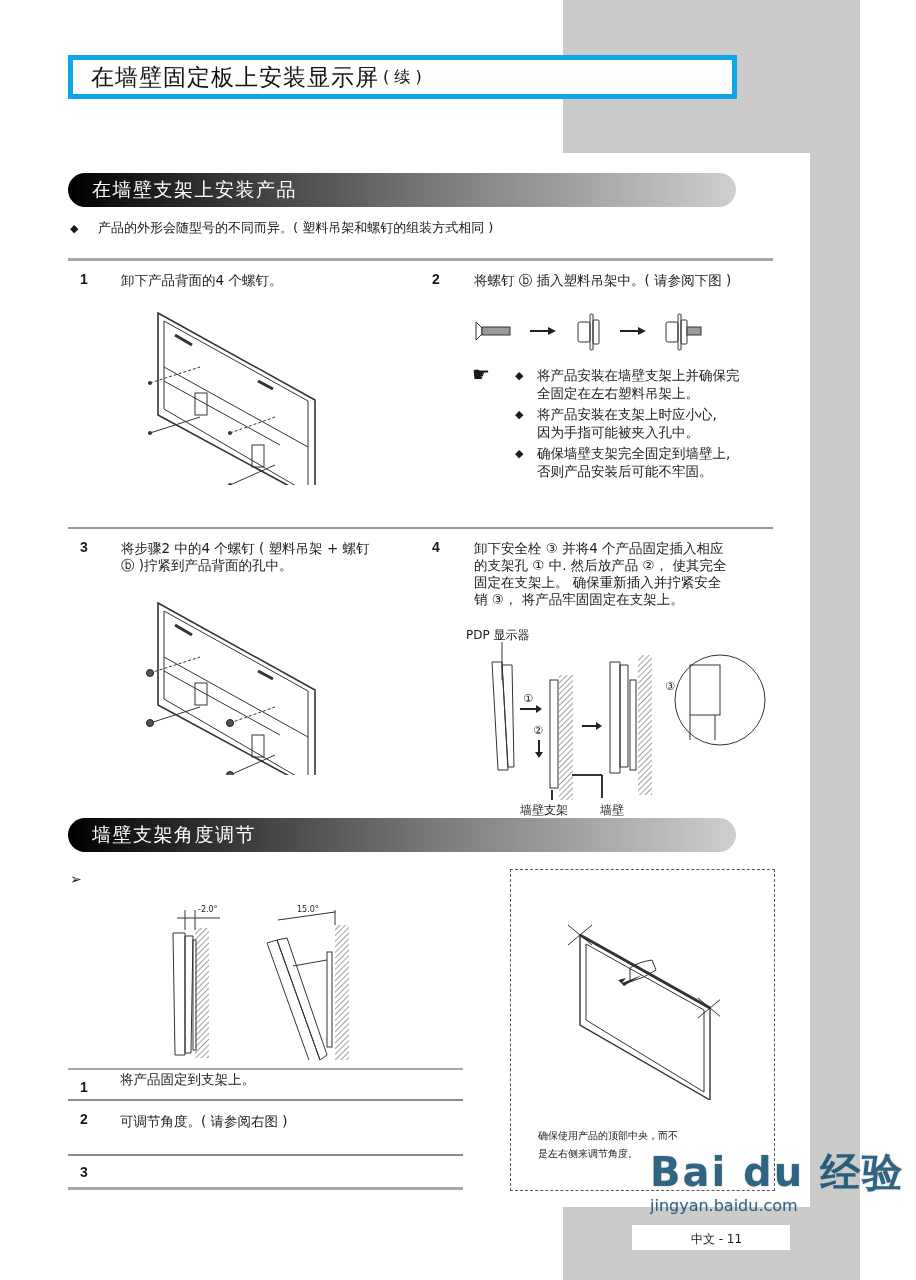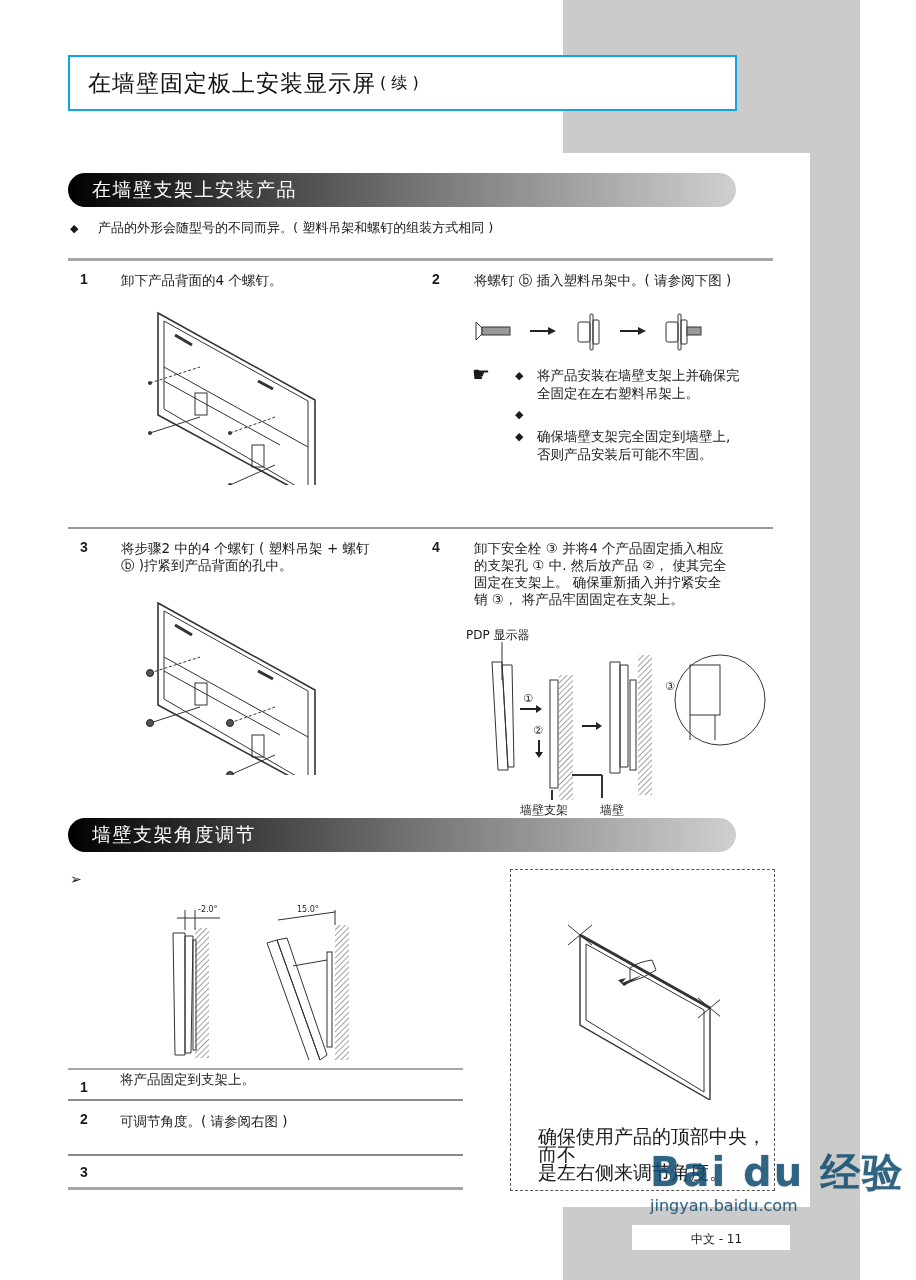--- a/index.html
+++ b/index.html
@@ -2,21 +2,21 @@
 <html><head>
 <meta charset="utf-8">
 <style>
   * { margin:0; padding:0; box-sizing:border-box; }
   html, body { width:916px; height:1280px; background:#fff; overflow:hidden; }
   body { position:relative; font-family:"DejaVu Sans", "Liberation Sans", sans-serif; color:#1a1a1a; }
   .abs { position:absolute; }
   .gray { background:#cbcbcb; position:absolute; }
 
   
-  .title-box { position:absolute; left:68px; top:55px; width:669px; height:56px; border:2px solid #0ea5e9; background:#fff; padding-left:18px; display:flex; align-items:center; }
+  .title-box { position:absolute; left:68px; top:55px; width:669px; height:44px; border:5px solid #0ea5e9; background:#fff; padding-left:18px; display:flex; align-items:center; }
   .title-main { font-size:23px; letter-spacing:1px; color:#111; }
   .title-sub { font-size:16px; margin-left:4px; color:#111; }
 
   
   .sec-head { position:absolute; left:68px; width:668px; height:34px; border-radius:17px;
     background:linear-gradient(to right, #000 0%, #2a2a2a 18%, #7a7a7a 55%, #cfcfcf 100%);
     color:#fff; font-size:19px; letter-spacing:1.5px; padding-left:24px; display:flex; align-items:center; }
 
   .note { position:absolute; font-size:13px; display:flex; align-items:center; }
   .note .bullet { width:14px; font-size:11px; margin-right:14px; }
@@ -27,21 +27,21 @@
   .step-num { position:absolute; font-size:14px; font-weight:bold; font-family:"Liberation Sans", sans-serif; }
   .step-text { position:absolute; font-size:13.5px; line-height:17px; }
 
   .tip-list { position:absolute; left:515px; top:366px; width:270px; }
   .tip { display:flex; font-size:13.5px; line-height:18px; margin-bottom:3px; }
   .tip .d { width:22px; font-size:11px; flex:none; padding-top:1px; }
 
   .label-small { position:absolute; font-size:12px; }
 
   .dash-box { position:absolute; left:510px; top:869px; width:265px; height:322px; border:1px dashed #555; }
-  .caption { position:absolute; left:538px; top:1127px; width:230px; font-size:19px; line-height:18px; }
+  .caption { position:absolute; left:538px; top:1127px; width:230px; font-size:10px; line-height:18px; }
 
   .adj-steps { position:absolute; left:68px; top:1068px; width:395px; }
   .adj-row { position:relative; border-bottom:2px solid #8a8a8a; }
   .adj-row .n { position:absolute; left:12px; font-size:14px; font-weight:bold; font-family:"Liberation Sans", sans-serif; }
   .adj-row .t { margin-left:52px; font-size:13.5px; line-height:18px; }
 
   .page-num { position:absolute; left:632px; top:1225px; width:158px; height:25px; background:#fff; font-size:12px; display:flex; align-items:center; justify-content:center; padding-top:3px;padding-left:11px; }
 
   .watermark { position:absolute; left:650px; top:1145px; color:#0c4a6e; opacity:0.85; font-family:"DejaVu Sans", sans-serif; }
   .wm-big { font-size:40px; font-weight:bold; letter-spacing:2px; text-shadow:0 0 2px #bbb; }
@@ -118,20 +118,24 @@
 <div class="tip-list">
   <div class="tip">
     <span class="d">◆</span>
     <div>
       <div>将产品安装在墙壁支架上并确保完</div>
       <div>全固定在左右塑料吊架上。</div>
     </div>
   </div>
   <div class="tip">
     <span class="d">◆</span>
+    <div>
+      <div>将产品安装在支架上时应小心,</div>
+      <div>因为手指可能被夹入孔中。</div>
+    </div>
   </div>
   <div class="tip">
     <span class="d">◆</span>
     <div>
       <div>确保墙壁支架完全固定到墙壁上,</div>
       <div>否则产品安装后可能不牢固。</div>
     </div>
   </div>
 </div>
 

